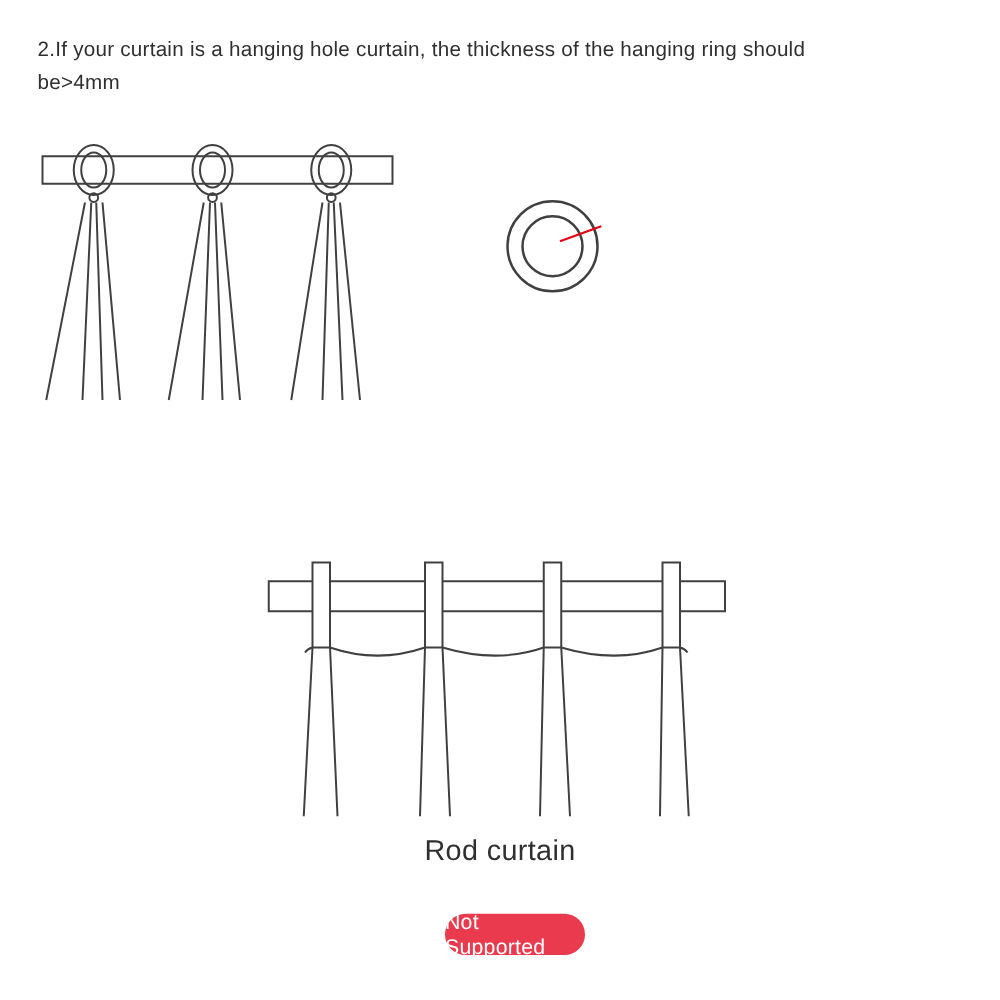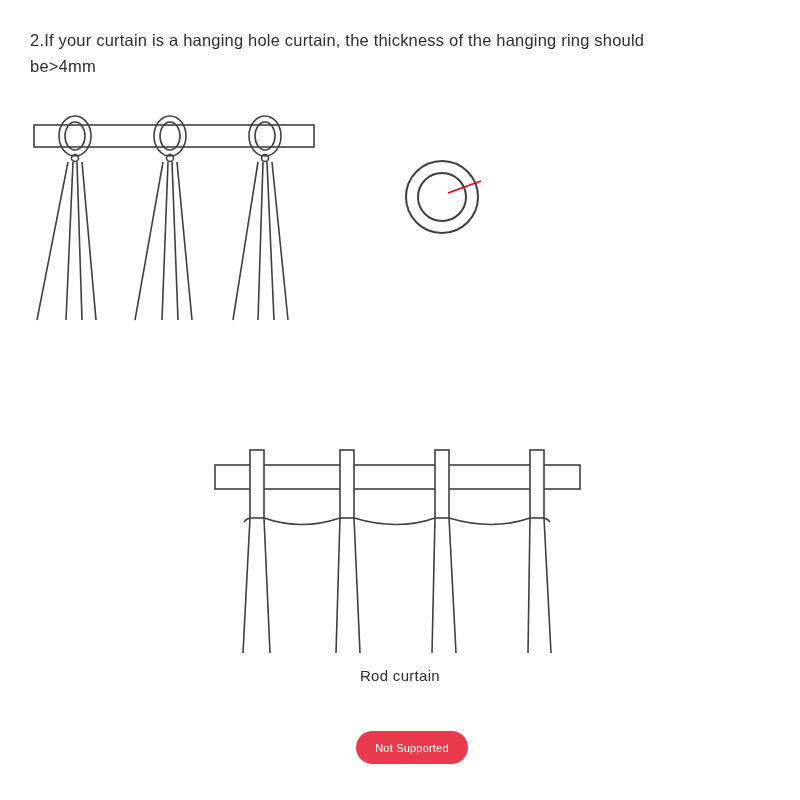--- a/index.html
+++ b/index.html
@@ -16,25 +16,25 @@
   }
   .abs{position:absolute;}
   .step-text{
     font-size:16.5px;line-height:1.55;color:var(--text);
     white-space:pre-line;letter-spacing:.2px;
   }
   .red-label{
     font-size:17px;color:var(--red);letter-spacing:.2px;white-space:nowrap;
   }
   .caption{
-    font-size:15px;color:var(--text);text-align:center;letter-spacing:.3px;
+    font-size:23px;color:var(--text);text-align:center;letter-spacing:.3px;
   }
   .badge{
     display:flex;align-items:center;justify-content:center;
-    background:var(--badge-bg);color:#fff;font-size:11px;
+    background:var(--badge-bg);color:#fff;font-size:17px;
     border-radius:17px;letter-spacing:.2px;
   }
   svg{display:block;}
   .ln{fill:none;stroke:var(--line);stroke-width:1.6;}
   .ln2{fill:none;stroke:var(--line);stroke-width:2;}
   .tab{fill:#ffffff;stroke:var(--line);stroke-width:1.6;}
   .redln{stroke:var(--red);stroke-width:1.8;fill:none;}
 </style>
 </head>
 <body>

